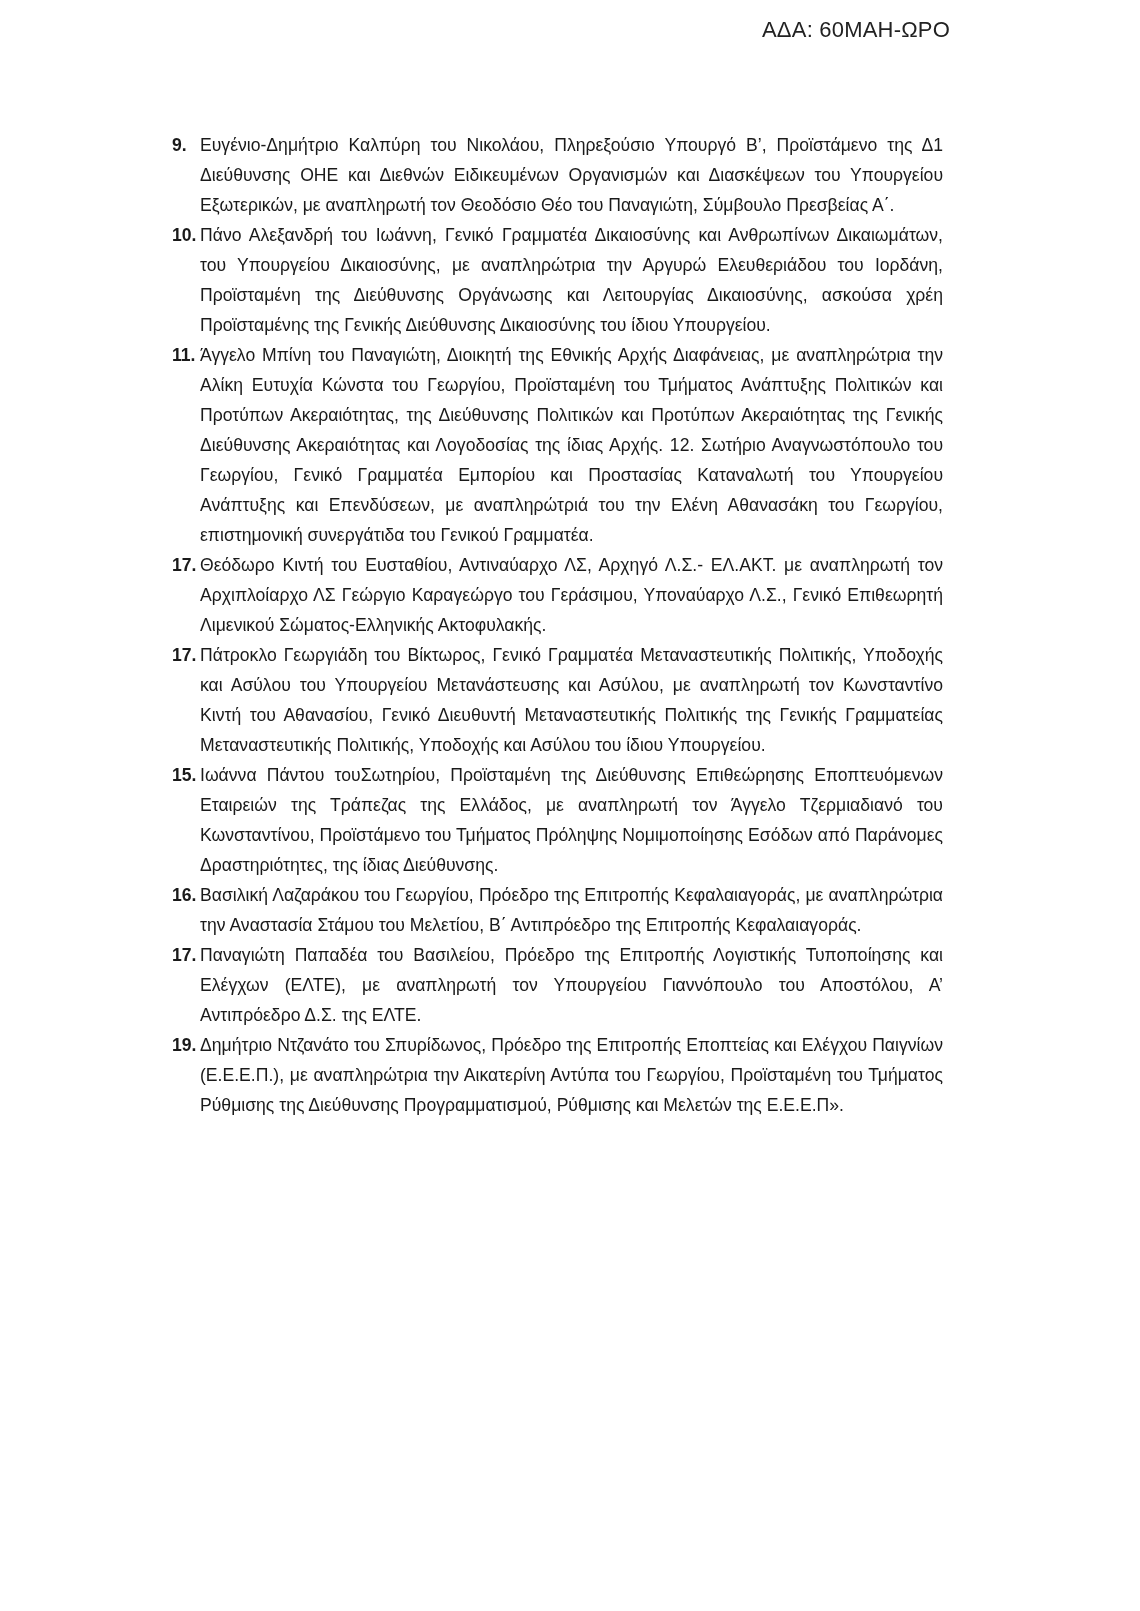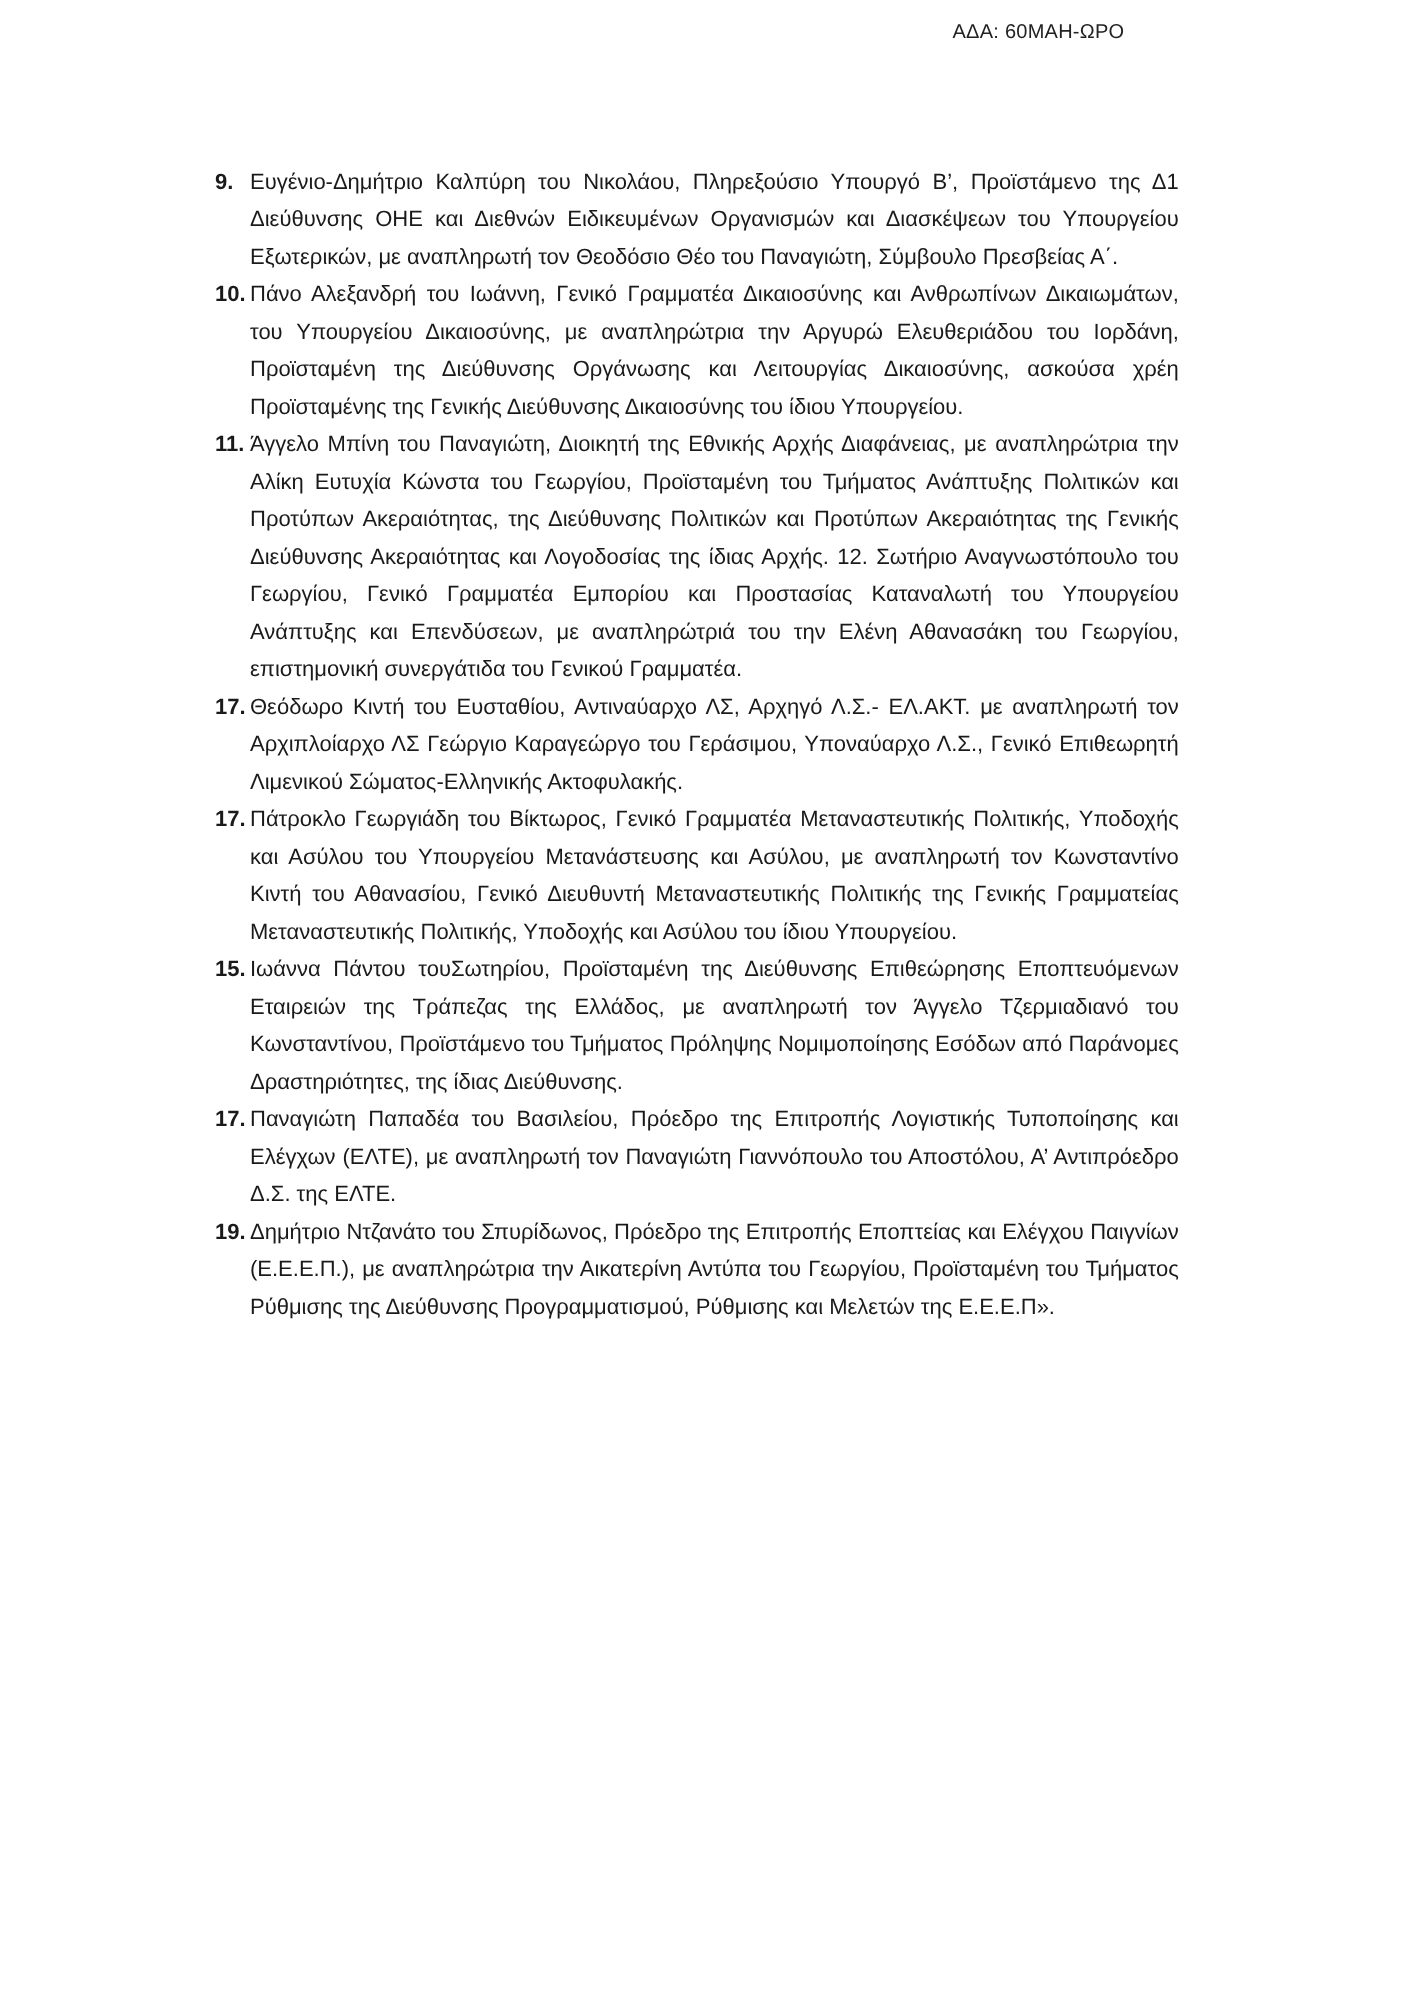--- a/index.html
+++ b/index.html
@@ -4,21 +4,21 @@
 <style>
   html, body { margin: 0; padding: 0; background: #ffffff; }
   body {
     width: 1140px; height: 1611px; position: relative; overflow: hidden;
     color: #1a1a1a;
     font-family: "Liberation Sans Narrow", "Liberation Sans", "DejaVu Sans", sans-serif;
   }
   .ada {
     position: absolute; top: 17px; left: 762px;
     font-family: "Liberation Sans", "DejaVu Sans", sans-serif;
-    font-size: 16px; color: #222; letter-spacing: 0.2px;
+    font-size: 22px; color: #222; letter-spacing: 0.2px;
   }
   .content {
     position: absolute; top: 130px; left: 172px; width: 771px;
     font-size: 17.6px; line-height: 30px;
   }
   .item {
     position: relative; padding-left: 28px; text-align: justify;
     text-align-last: left; margin: 0;
   }
   .item .num {
@@ -51,20 +51,24 @@
   </p>
   <p class="item">
     <span class="num">17.</span>
     <span class="txt"><span class="b">Πάτροκλο Γεωργιάδη</span><span> του Βίκτωρος, Γενικό Γραμματέα Μεταναστευτικής Πολιτικής, Υποδοχής και Ασύλου του Υπουργείου Μετανάστευσης και Ασύλου, με αναπληρωτή τον </span><span class="b">Κωνσταντίνο Κιντή</span><span> του Αθανασίου, Γενικό Διευθυντή Μεταναστευτικής Πολιτικής της Γενικής Γραμματείας Μεταναστευτικής Πολιτικής, Υποδοχής και Ασύλου του ίδιου Υπουργείου.</span></span>
   </p>
   <p class="item">
     <span class="num">15.</span>
     <span class="txt"><span class="b">Ιωάννα Πάντου</span><span> τουΣωτηρίου, Προϊσταμένη της Διεύθυνσης Επιθεώρησης Εποπτευόμενων Εταιρειών της Τράπεζας της Ελλάδος, με αναπληρωτή τον </span><span class="b">Άγγελο Τζερμιαδιανό</span><span> του Κωνσταντίνου, Προϊστάμενο του Τμήματος Πρόληψης Νομιμοποίησης Εσόδων από Παράνομες Δραστηριότητες, της ίδιας Διεύθυνσης.</span></span>
   </p>
   <p class="item">
+    <span class="num">16.</span>
+    <span class="txt"><span class="b">Βασιλική Λαζαράκου</span><span> του Γεωργίου, Πρόεδρο της Επιτροπής Κεφαλαιαγοράς, με αναπληρώτρια την </span><span class="b">Αναστασία Στάμου</span><span> του Μελετίου, Β΄ Αντιπρόεδρο της Επιτροπής Κεφαλαιαγοράς.</span></span>
+  </p>
+  <p class="item">
     <span class="num">17.</span>
-    <span class="txt"><span class="b">Παναγιώτη Παπαδέα</span><span> του Βασιλείου, Πρόεδρο της Επιτροπής Λογιστικής Τυποποίησης και Ελέγχων (ΕΛΤΕ), με αναπληρωτή τον </span><span class="b">Παναγιώτη Γιαννόπουλο</span><span> του Αποστόλου, Α’ Αντιπρόεδρο Δ.Σ. της ΕΛΤΕ.</span></span>
+    <span class="txt"><span class="b">Παναγιώτη Παπαδέα</span><span> του Βασιλείου, Πρόεδρο της Επιτροπής Λογιστικής Τυποποίησης και Ελέγχων (ΕΛΤΕ), με αναπληρωτή τον </span><span class="b">Υπουργείου Γιαννόπουλο</span><span> του Αποστόλου, Α’ Αντιπρόεδρο Δ.Σ. της ΕΛΤΕ.</span></span>
   </p>
   <p class="item">
     <span class="num">19.</span>
     <span class="txt"><span class="b">Δημήτριο Ντζανάτο</span><span> του Σπυρίδωνος, Πρόεδρο της Επιτροπής Εποπτείας και Ελέγχου Παιγνίων (Ε.Ε.Ε.Π.), με αναπληρώτρια την </span><span class="b">Αικατερίνη Αντύπα</span><span> του Γεωργίου, Προϊσταμένη του Τμήματος Ρύθμισης της Διεύθυνσης Προγραμματισμού, Ρύθμισης και Μελετών της Ε.Ε.Ε.Π».</span></span>
   </p>
 </div>
 
 </body></html>

